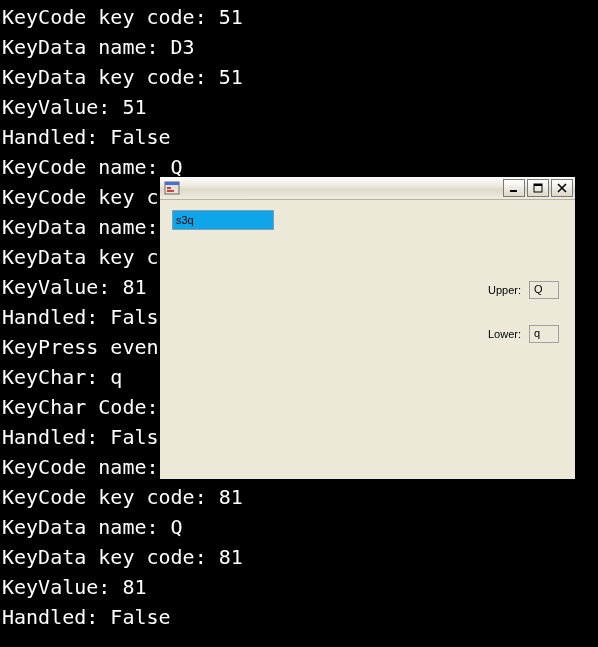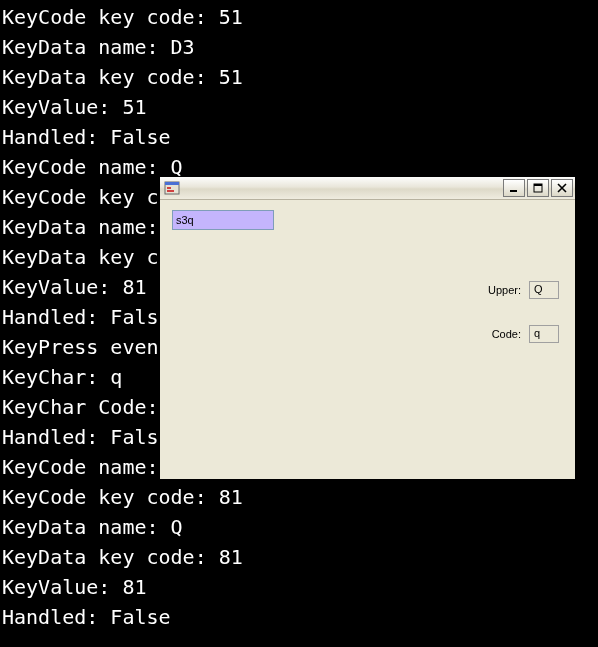--- a/index.html
+++ b/index.html
@@ -66,21 +66,21 @@
     .client {
       position: relative;
       height: calc(100% - 23px);
     }
     .textbox {
       position: absolute;
       left: 12px;
       top: 10px;
       width: 102px;
       height: 20px;
-      background: #c4b5fd;
+      background: #0ea5e9;
       border: 1px solid #7f9db9;
       padding: 2px 3px;
       font-family: Tahoma, sans-serif;
       font-size: 11px;
       color: #000;
       outline: none;
     }
     .reset-btn {
       position: absolute;
       right: 16px;
@@ -142,17 +142,17 @@
     </div>
     <div class="tbtn">
       <svg viewBox="0 0 10 10">
           <path d="M1 1 L9 9 M9 1 L1 9" stroke="#000" stroke-width="1.6"></path>
         </svg>
     </div>
   </div>
   <div class="client">
     <input class="textbox" type="text" value="s3q" style="">
     <span class="label label-upper">Upper:</span>
-    <span class="label label-lower">Code:</span>
+    <span class="label label-lower">Lower:</span>
     <div class="ro-box ro-upper">Q</div>
     <div class="ro-box ro-lower">q</div>
   </div>
 </div>
 
 </body></html>

